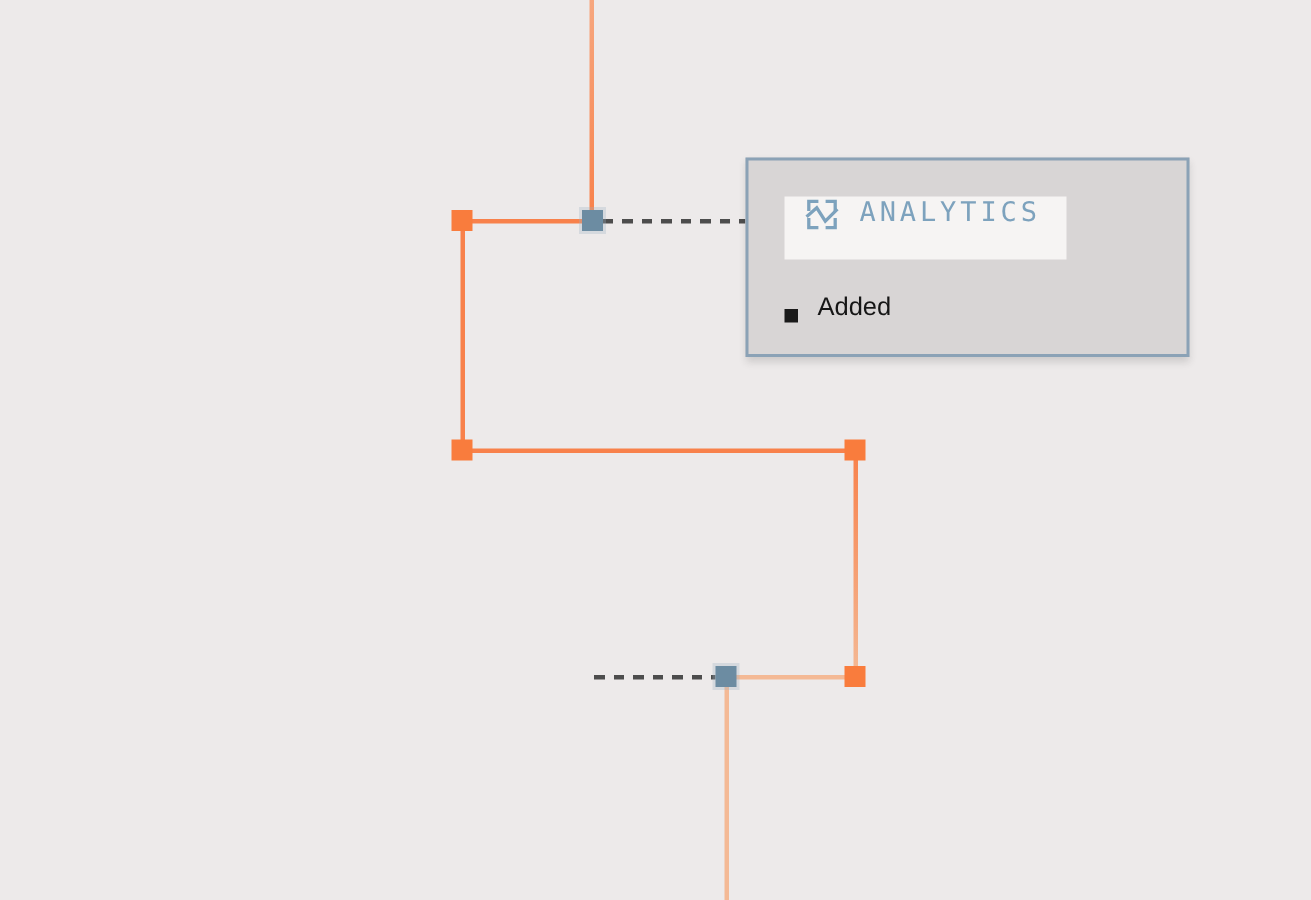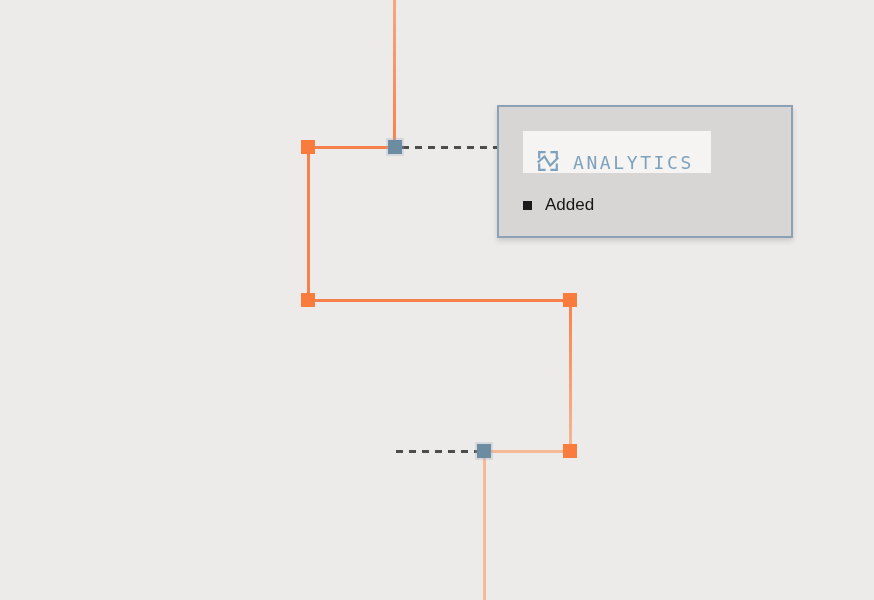--- a/index.html
+++ b/index.html
@@ -50,39 +50,39 @@
     background: var(--card-background, #D8D5D5);
     border: 2px solid var(--card-border, #8BA2B6);
     box-sizing: border-box;
     box-shadow: 0 3px 5px rgba(60,60,60,0.18);
   }
   .title-strip {
     position: absolute;
     left: 24px; top: 24px;
     height: 42px;
     display: inline-flex;
-    align-items: flex-end;
+    align-items: flex-start;
     gap: 13px;
     padding: 0 17px 0 13px;
     background: var(--title-background, #F6F4F3);
   }
   .title-strip .icon { display: inline-flex; width: 24px; height: 24px; }
   .title-strip .icon svg { width: 24px; height: 24px; }
   .node-title {
     font-family: "DejaVu Sans Mono", monospace;
     font-size: 18px;
     letter-spacing: 2.6px;
     color: var(--title-text, #7DA2BD);
     white-space: nowrap;
   }
   .status-row {
     position: absolute;
     left: 24px; top: 88px;
     display: flex;
-    align-items: center;
+    align-items: flex-end;
     gap: 13px;
   }
   .status-bullet {
     width: 9px; height: 9px;
     background: #1A1A1A;
     flex: none;
   }
   .status-label {
     font-size: 17px;
     color: var(--status-text, #161616);

